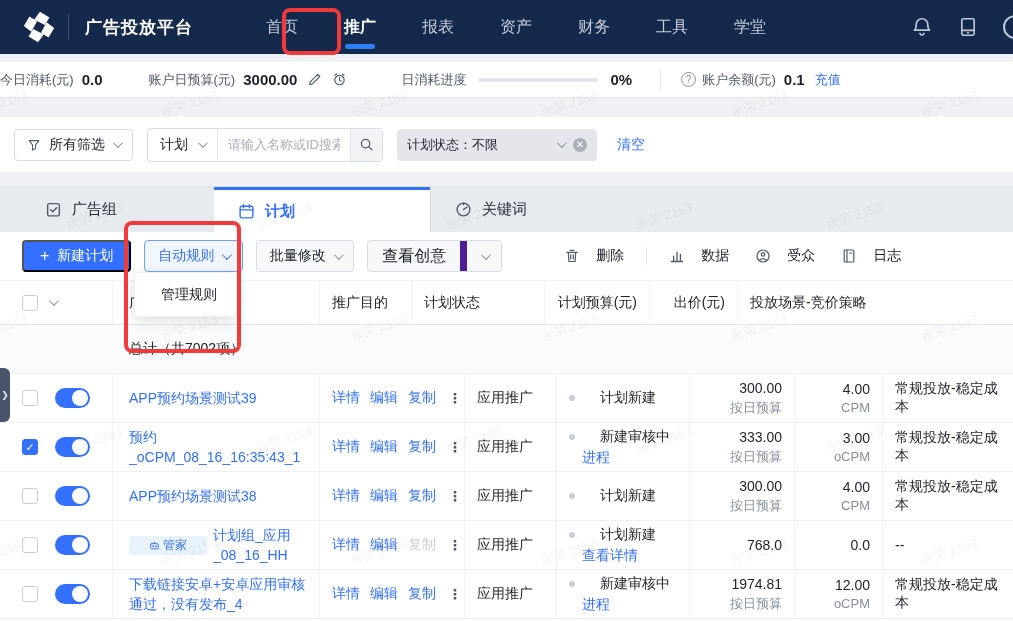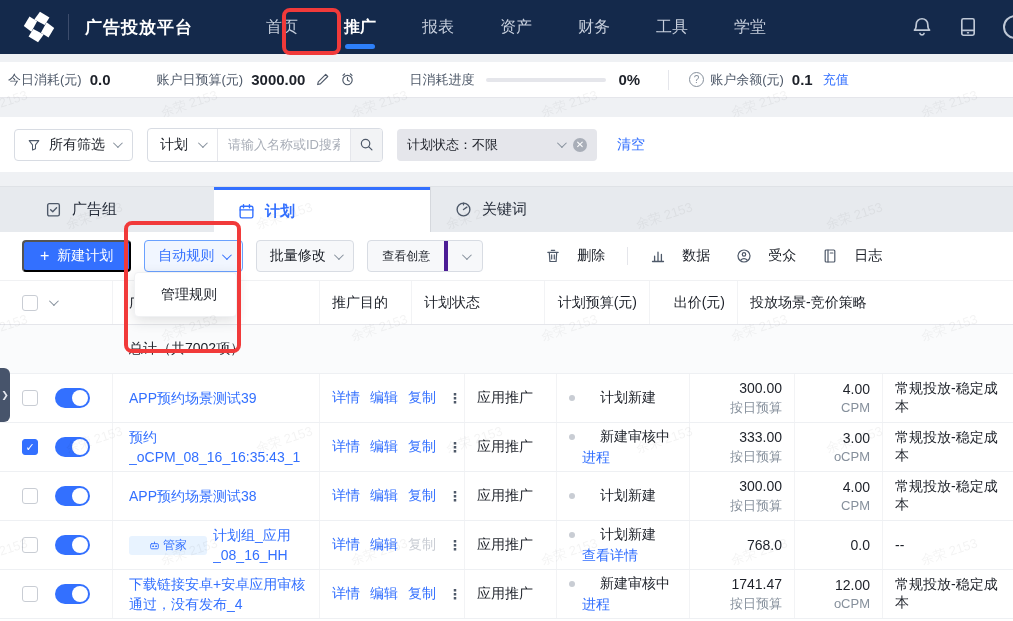--- a/index.html
+++ b/index.html
@@ -14,21 +14,21 @@
   .brand { color:#fff; font-size:17px; font-weight:bold; letter-spacing:1px; }
   .nav-items { display:flex; margin-left:50px; }
   .nav-item { position:relative; color:#C6CEDC; font-size:16px; padding:0 12px; margin:0 11px; height:62px; line-height:62px; cursor:pointer; }
   .nav-item.active { color:#fff; font-weight:bold; }
   .nav-item.active .nav-underline { position:absolute; left:50%; transform:translateX(-50%); bottom:9px; width:30px; height:5px; border-radius:3px; background:#2D7FF9; }
   .nav-right { margin-left:auto; display:flex; align-items:center; gap:24px; margin-right:0; }
   .nav-icon { width:22px; height:22px; color:#BFC8D6; }
   .avatar-partial { width:24px; height:24px; border:2px solid #BFC8D6; border-radius:50%; margin-right:-14px; }
 
   
-  .statsbar { position:absolute; top:62px; left:0; right:0; height:36px; background:#fff; border-bottom:1px solid #E5E6EB; display:flex; align-items:center; padding:0 8px; font-size:13px; color:#4E5969; z-index:2; }
+  .statsbar { position:absolute; top:62px; left:0; right:0; height:36px; background:#fff; border-bottom:1px solid #E5E6EB; display:flex; align-items:center; padding:0 0; font-size:13px; color:#4E5969; z-index:2; }
   .stat-label { color:#4E5969; }
   .stat-value { color:#1D2129; font-weight:bold; font-size:15px; margin-left:8px; }
   .mini-icon { width:15px; height:15px; color:#4E5969; margin-left:10px; cursor:pointer; }
   .progress-track { width:120px; height:4px; border-radius:2px; background:#E5E6EB; margin:0 12px; position:relative; overflow:hidden; }
   .progress-fill { position:absolute; left:0; top:0; bottom:0; background:#3370FF; }
   .v-divider { width:1px; height:20px; background:#E5E6EB; }
   .q-circle { width:15px; height:15px; border:1px solid #86909C; border-radius:50%; color:#86909C; font-size:10px; display:inline-flex; align-items:center; justify-content:center; margin-right:6px; }
   .link { color:#3370FF; cursor:pointer; }
   .recharge { margin-left:10px; font-size:13px; }
 
@@ -59,21 +59,21 @@
   
   .content { position:absolute; top:232px; left:0; right:0; bottom:0; background:#fff; z-index:1; }
 
   .toolbar { position:absolute; top:240px; left:22px; right:10px; height:32px; display:flex; align-items:center; z-index:3; }
   .btn-primary { display:inline-flex; align-items:center; gap:8px; height:32px; padding:0 16px; background:#3370FF; color:#fff; border-radius:4px; font-size:14px; cursor:pointer; }
   .btn-plus { font-size:16px; line-height:1; }
   .btn-rules { margin-left:13px; background:#F1F6FF; border-color:#6AA1FF; color:#3370FF; width:99px; justify-content:center; }
   .btn-rules .chev { border-color:#3370FF; }
   .btn-gray { margin-left:13px; background:#F7F8FA; width:98px; justify-content:center; }
   .split-btn { display:flex; margin-left:13px; height:32px; border:1px solid #D8DCE3; border-radius:4px; overflow:hidden; background:#F7F8FA; }
-  .split-main { display:flex; align-items:center; padding:0 14px; font-size:12px; color:#1D2129; border-right:4px solid #4c1d95; cursor:pointer; }
+  .split-main { display:flex; align-items:center; padding:0 14px; font-size:16px; color:#1D2129; border-right:7px solid #4c1d95; cursor:pointer; }
   .split-caret { width:34px; display:flex; align-items:center; justify-content:center; cursor:pointer; }
   .text-btn { display:inline-flex; align-items:center; gap:16px; font-size:14px; color:#1D2129; cursor:pointer; }
   .text-btn .tb-icon { width:16px; height:16px; color:#4E5969; }
   .tool-div { width:1px; height:18px; background:#E5E6EB; margin:0 22px 0 22px; }
 
   
   .dropdown { position:absolute; left:134px; top:272px; width:103px; background:#fff; border-radius:4px; box-shadow:0 4px 14px rgba(29,33,41,.14); border:1px solid #F0F1F3; padding:5px 0; z-index:40; }
   .menu-item { height:33px; line-height:33px; padding-left:26px; font-size:14px; color:#1D2129; cursor:pointer; }
 
   
@@ -527,21 +527,21 @@
         <div class="status-wrap">
           <div class="status-line">
             <span class="dot"></span>
             <span>新建审核中</span>
           </div>
           <span class="link status-link">进程</span>
         </div>
       </div>
       <div class="col col-budget">
         <div class="cell-2l">
-          <span>1741.47</span>
+          <span>1974.81</span>
           <span class="sub budget-sub">按日预算</span>
         </div>
       </div>
       <div class="col col-bid">
         <div class="cell-2l">
           <span>12.00</span>
           <span class="sub bid-sub">oCPM</span>
         </div>
       </div>
       <div class="col col-strategy">

